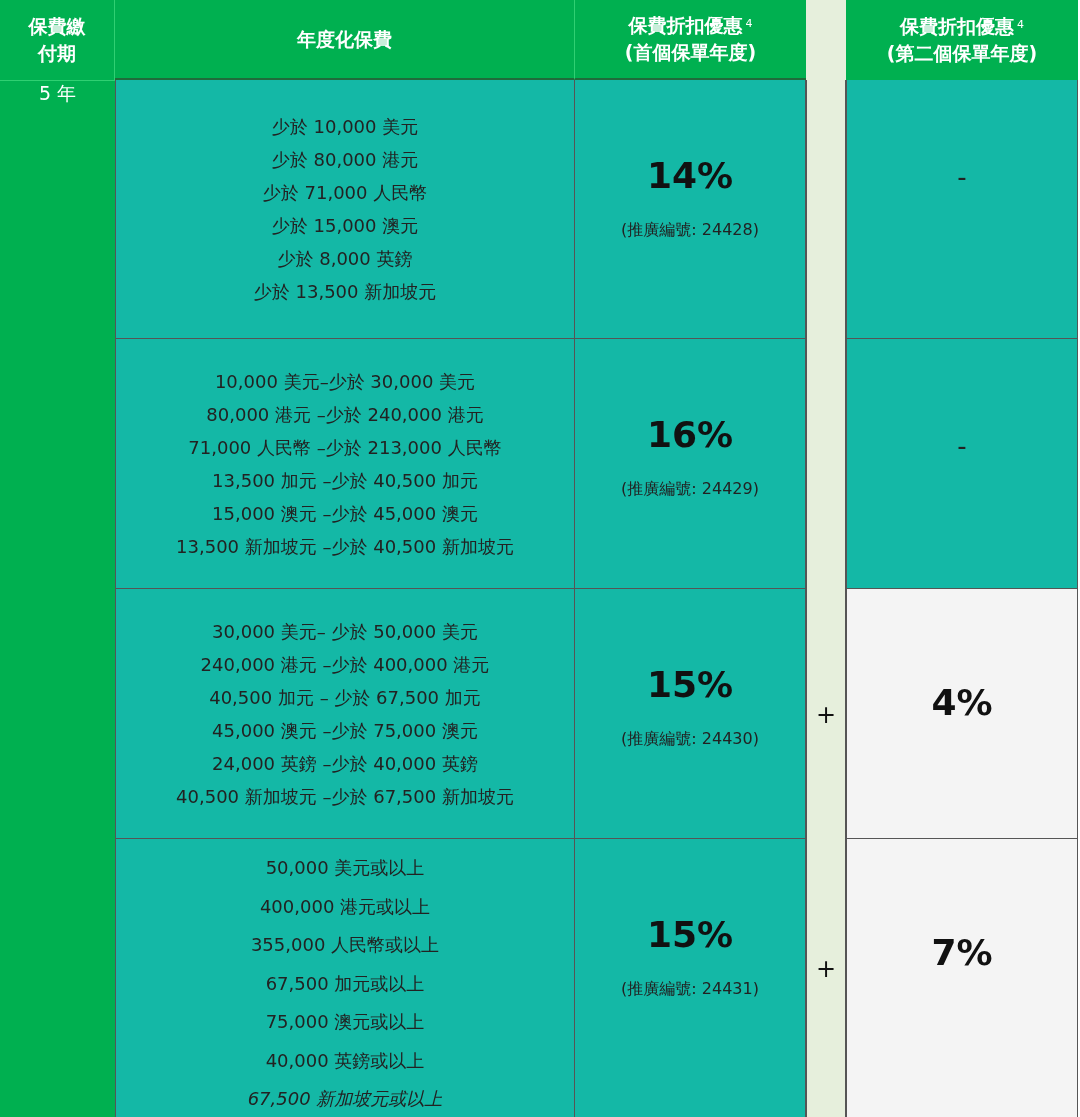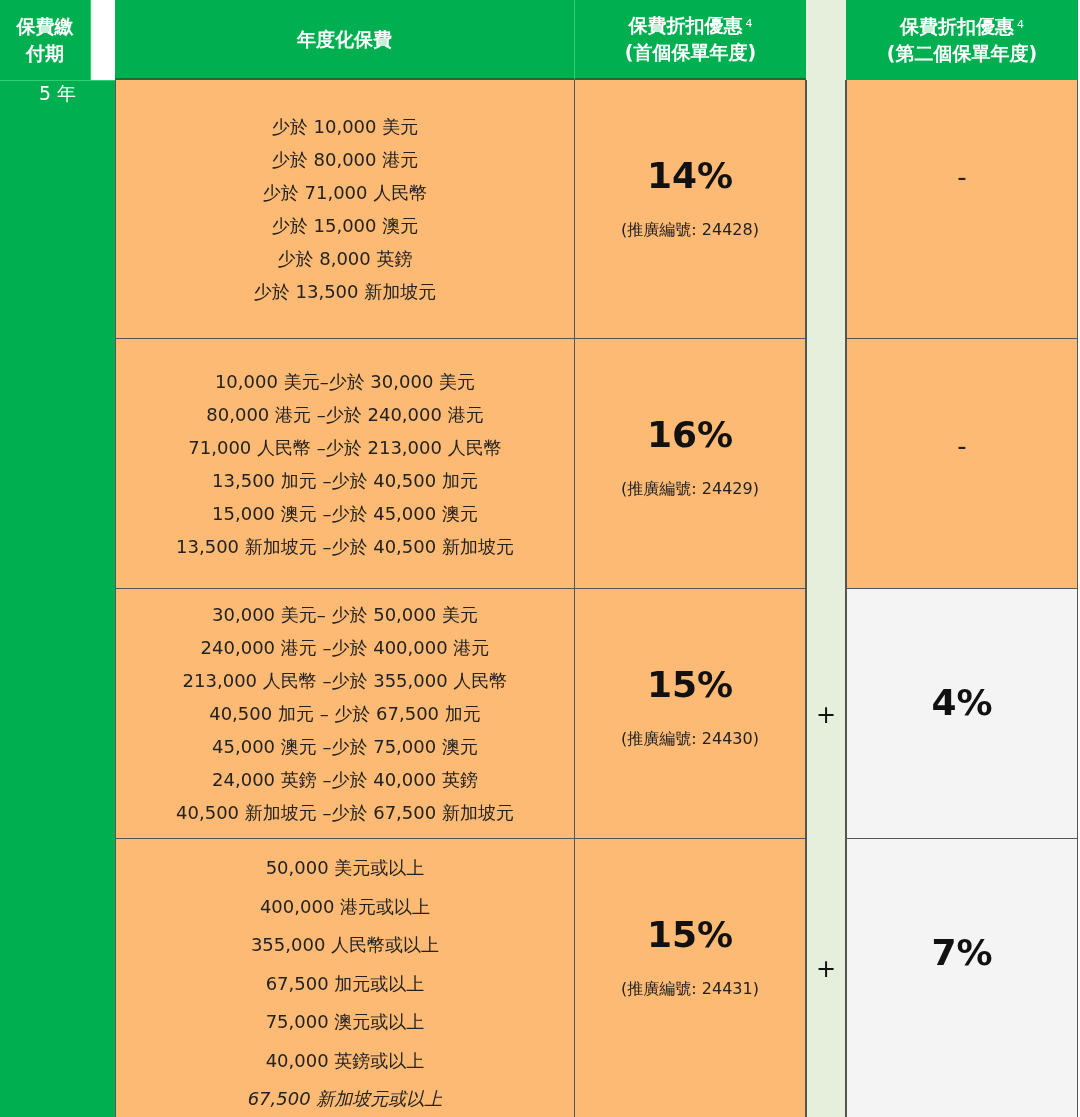--- a/index.html
+++ b/index.html
@@ -4,35 +4,35 @@
 <style>
   * { box-sizing: border-box; margin: 0; padding: 0; }
   html, body { width: 1080px; height: 1117px; overflow: hidden; background: #ffffff; }
   body { font-family: "DejaVu Sans", "Liberation Sans", sans-serif; color: #1a1a1a; position: relative; }
   .abs { position: absolute; }
   .hdr { background: #00b050; color: #ffffff; display: flex; flex-direction: column; align-items: center; justify-content: center; text-align: center; font-size: 19px; line-height: 27px; font-weight: bold; }
   .hdr sup { font-size: 11px; vertical-align: top; position: relative; top: -2px; margin-left: 3px; font-weight: normal; }
   .period-col { left: 0; top: 80px; width: 115px; height: 1037px; background: #00b050; color: #ffffff; display: flex; justify-content: center; font-size: 19px; border-top: 1px solid #2fd072; }
   .spacer { left: 806px; top: 0; width: 40px; height: 1117px; background: #e6efdc; border-left: 1.5px solid #555; border-right: 1.5px solid #555; }
   .spacer-top { left: 806px; top: 0; width: 40px; height: 80px; background: #e6efdc; }
-  .cell { border-right: 1.5px solid #555; border-bottom: 1.5px solid #555; display: flex; flex-direction: column; align-items: center; justify-content: center; text-align: center; background: #fdba74; }
+  .cell { border-right: 1.5px solid #555; border-bottom: 1.5px solid #555; display: flex; flex-direction: column; align-items: center; justify-content: center; text-align: center; background: #14b8a6; }
   .premium-line { font-size: 18px; line-height: 33px; color: #222; white-space: nowrap; }
   .pct { font-size: 36px; font-weight: bold; color: #111; line-height: 44px; }
   .promo { font-size: 16px; color: #222; margin-top: 22px; }
   .dash { font-size: 26px; color: #222; }
   .plus { font-size: 24px; color: #111; }
   .grey { background: #f4f4f4; }
 </style>
 </head>
 <body>
 
 <div class="abs spacer"></div>
 <div class="abs spacer-top"></div>
 
-<div class="abs hdr" style="left:0;top:0;width:91px;height:80px;border-right:1px solid #2fd072;">
+<div class="abs hdr" style="left:0;top:0;width:115px;height:80px;border-right:1px solid #2fd072;">
   <span>保費繳</span>
   <span>付期</span>
 </div>
 <div class="abs hdr" style="left:115px;top:0;width:460px;height:80px;border-right:1px solid #2fd072;border-bottom:2px solid #1f6b3a;">
   <span>年度化保費</span>
 </div>
 <div class="abs hdr" style="left:575px;top:0;width:231px;height:80px;border-bottom:2px solid #1f6b3a;">
   <span><span>保費折扣優惠</span><sup>4</sup></span>
   <span>(首個保單年度)</span>
 </div>
@@ -73,21 +73,20 @@
   <div class="pct">16%</div>
   <div class="promo">(推廣編號: 24429)</div>
 </div>
 <div class="abs cell" style="left:846px;top:339px;width:232px;height:250px;border-left:1.5px solid #555;justify-content:flex-start;padding-top:92px;">
   <div class="dash">-</div>
 </div>
 
 <div class="abs cell" style="left:115px;top:589px;width:460px;height:250px;border-left:1.5px solid #555;">
   <div class="premium-line">30,000 美元– 少於 50,000 美元</div>
   <div class="premium-line">240,000 港元 –少於 400,000 港元</div>
-  <div class="premium-line">213,000 人民幣 –少於 355,000 人民幣</div>
   <div class="premium-line">40,500 加元 – 少於 67,500 加元</div>
   <div class="premium-line">45,000 澳元 –少於 75,000 澳元</div>
   <div class="premium-line">24,000 英鎊 –少於 40,000 英鎊</div>
   <div class="premium-line">40,500 新加坡元 –少於 67,500 新加坡元</div>
 </div>
 <div class="abs cell" style="left:575px;top:589px;width:231px;height:250px;justify-content:flex-start;padding-top:74px;">
   <div class="pct">15%</div>
   <div class="promo">(推廣編號: 24430)</div>
 </div>
 <div class="abs" style="left:806px;top:700px;width:40px;height:30px;display:flex;align-items:center;justify-content:center;">

